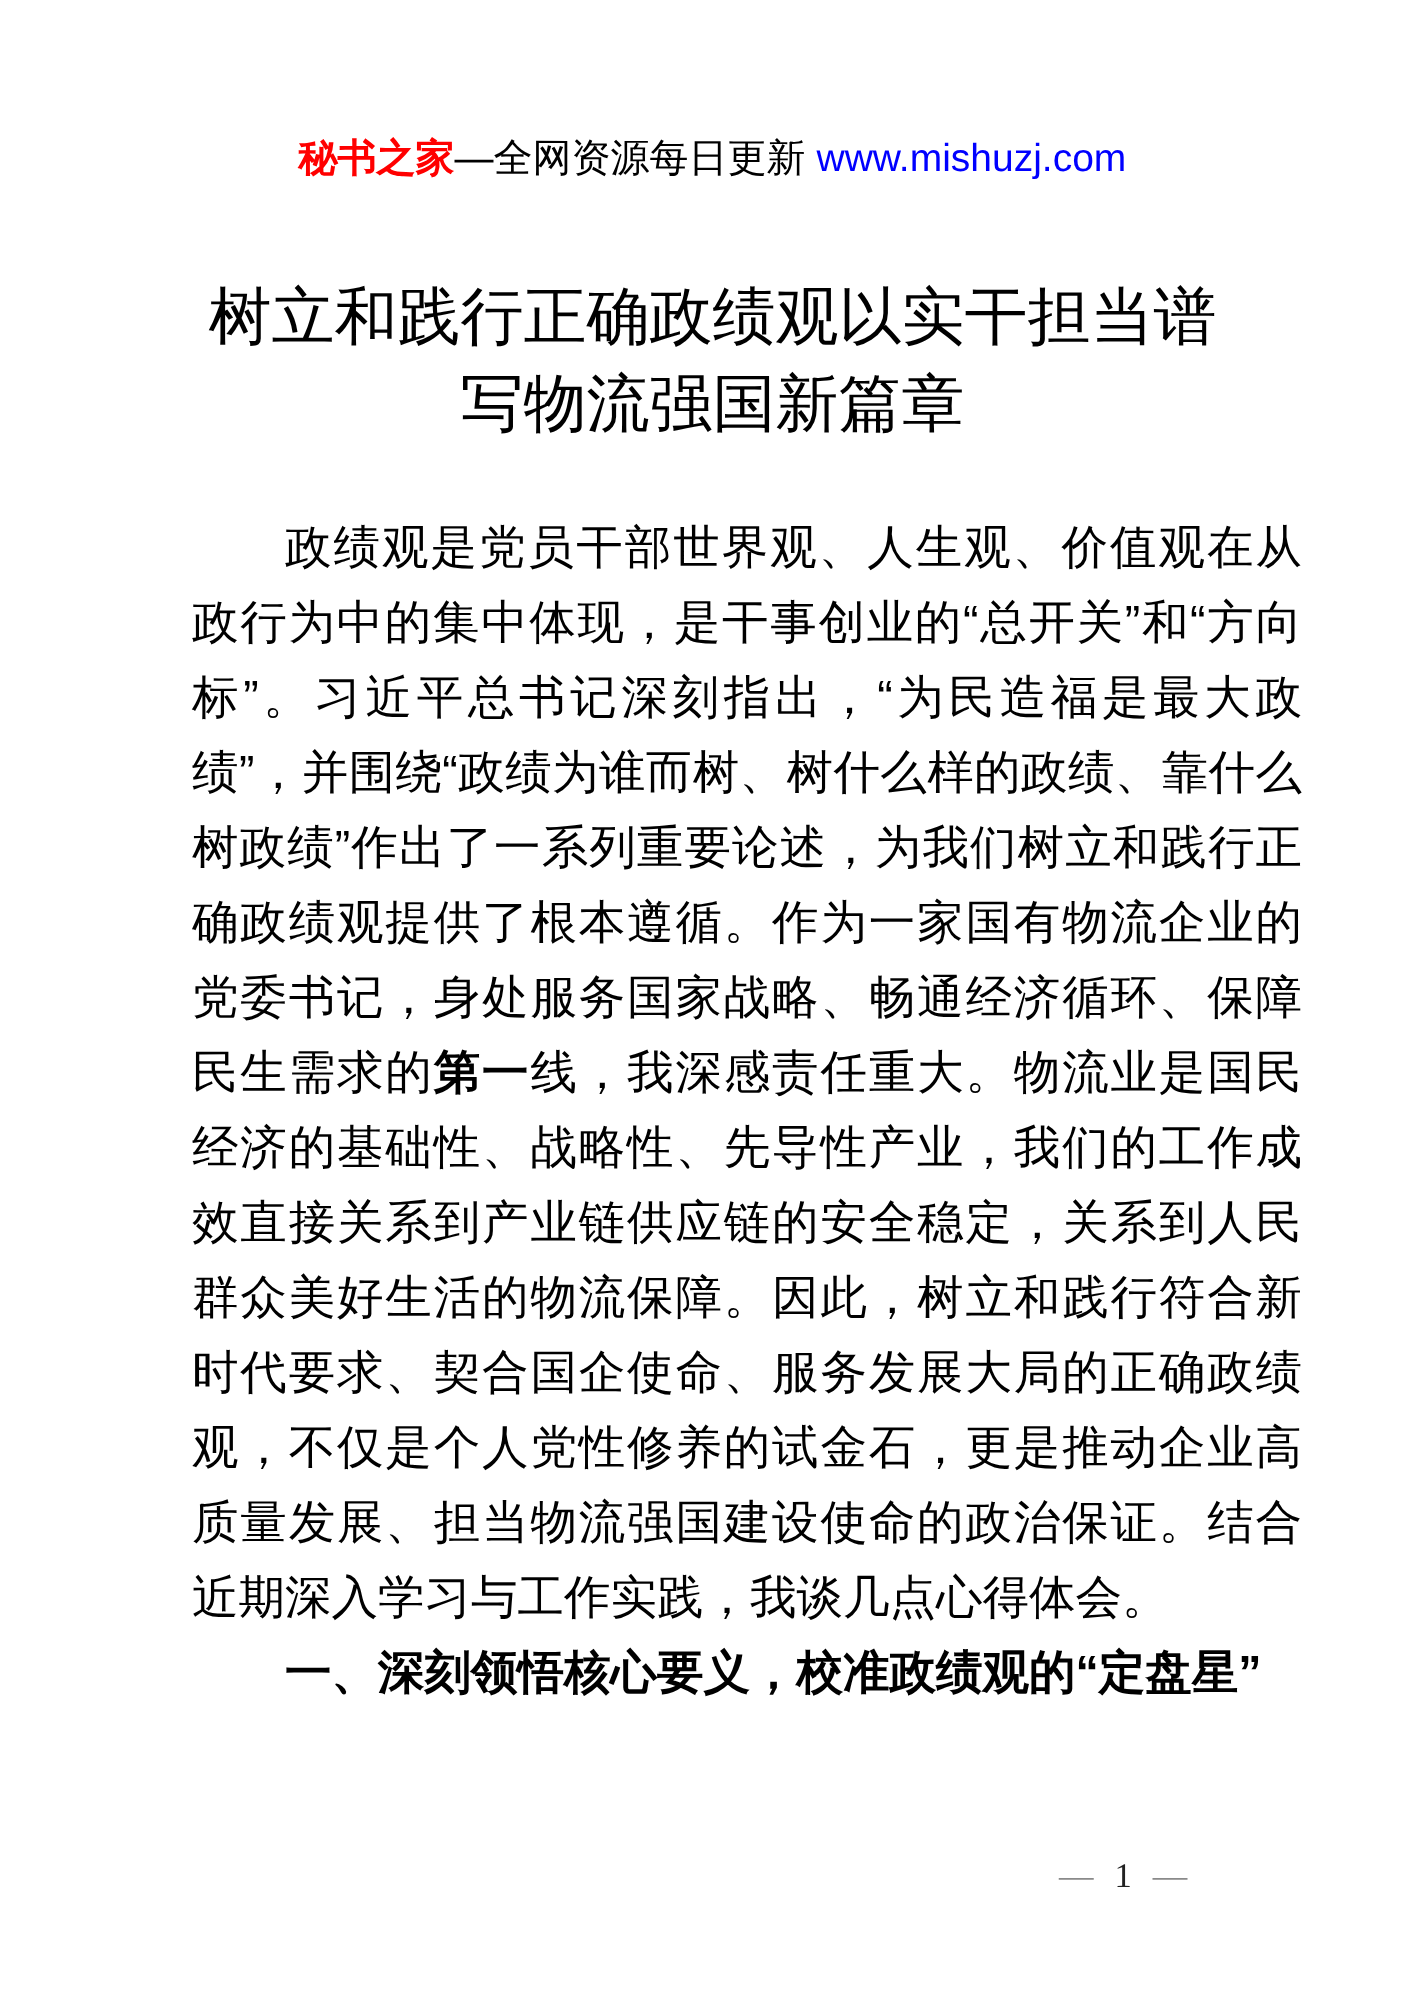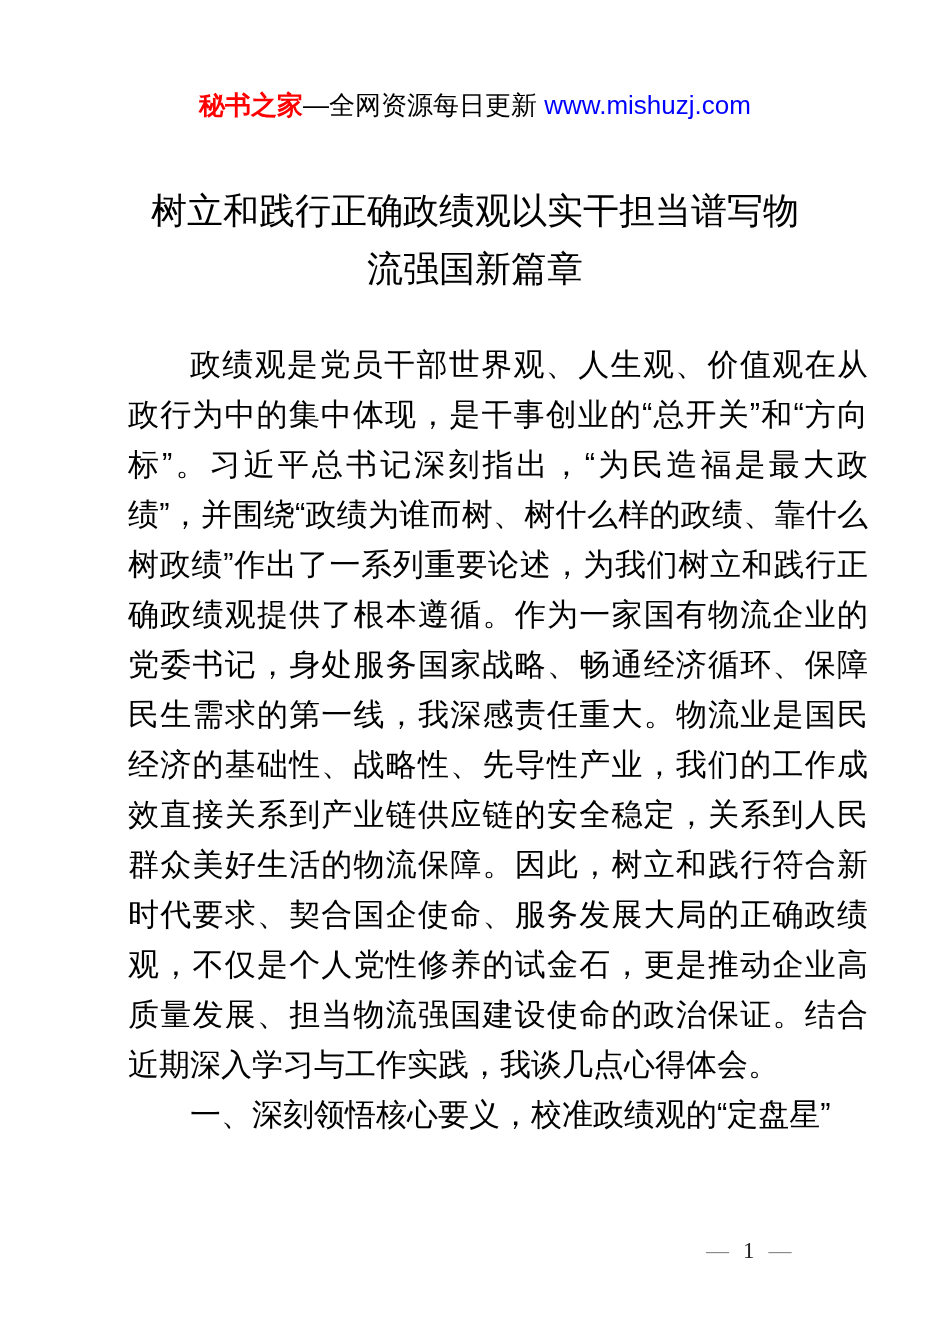--- a/index.html
+++ b/index.html
@@ -19,34 +19,34 @@
     line-height: 34px;
     white-space: nowrap;
   }
   .doc-header .brand   { color: #ff0000; font-weight: bold; }
   .doc-header .tagline { color: #000000; }
   .doc-header .url     { color: #0000ff; cursor: pointer; }
   .doc-title {
     margin: 60px auto 0 auto;
     max-width: 680px;
     text-align: center;
-    font-size: 36px;
+    font-size: 42px;
     font-weight: 500;
     line-height: 58px;
     color: #000000;
   }
   .doc-body {
     margin: 42px 0 0 128px;
     width: 740px;
     font-size: 31px;
     line-height: 50px;
     text-align: justify;
   }
   .doc-body p { margin: 0; text-indent: 2em; }
-  .doc-body .bold { font-weight: normal; }
+  .doc-body .bold { font-weight: bold; }
   .doc-body p.heading { font-weight: bold; }
   .doc-footer {
     position: absolute;
     top: 1238px;
     left: 706px;
     font-family: "Liberation Serif", serif;
     font-size: 23px;
     line-height: 26px;
     white-space: nowrap;
   }

